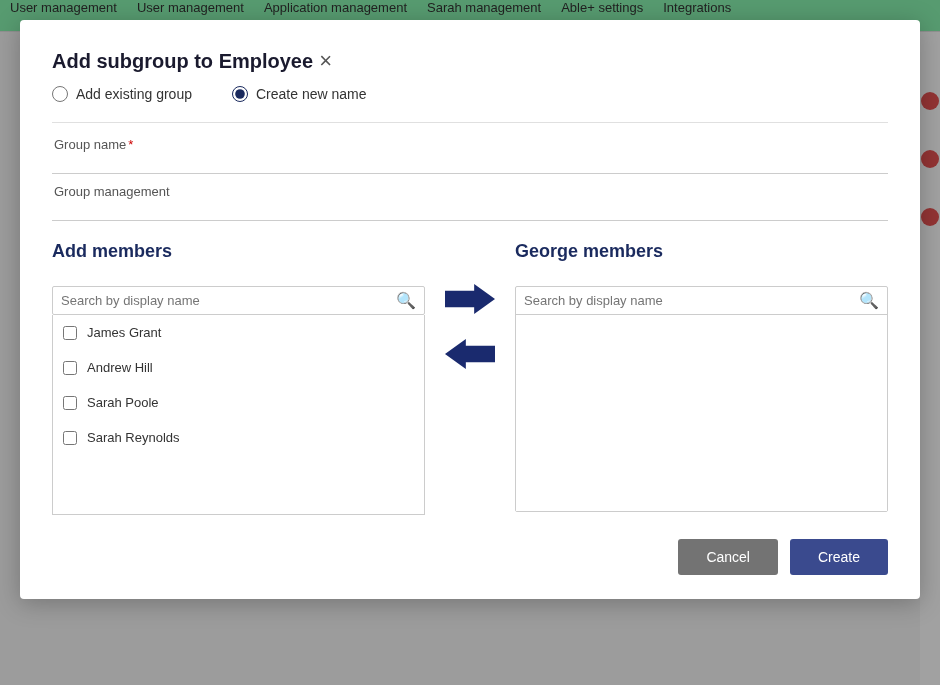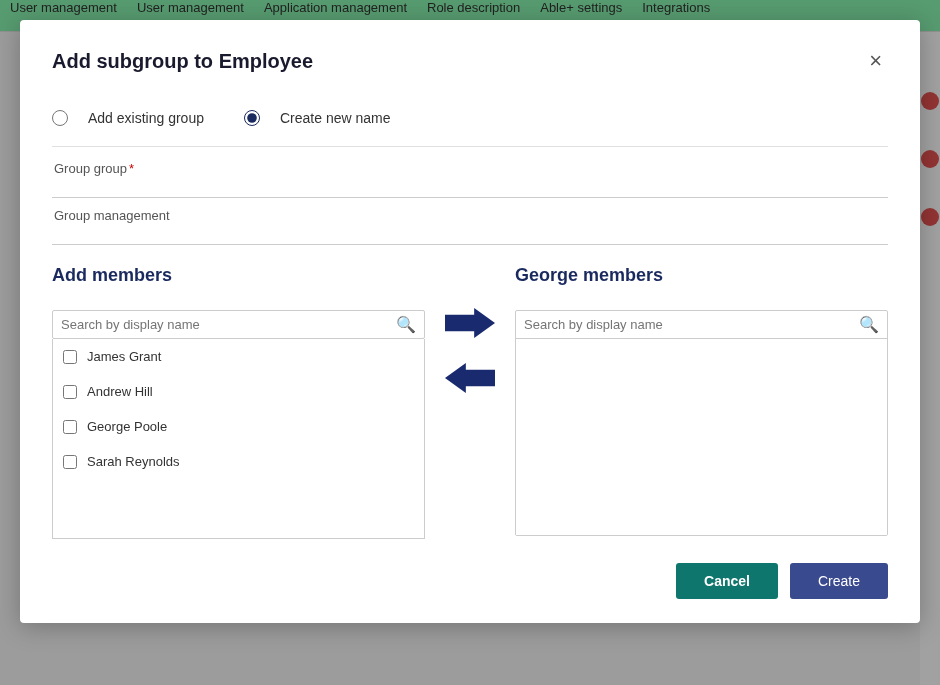--- a/index.html
+++ b/index.html
@@ -48,22 +48,21 @@
       width: 900px;
       max-height: 650px;
       padding: 28px 32px 24px 32px;
       position: relative;
       box-shadow: 0 4px 24px rgba(0,0,0,0.25);
     }
 
     .modal-header {
       display: flex;
       align-items: center;
-      justify-content: space-between;
-      margin-bottom: 36px;
+      margin-bottom: 12px;
     }
     .modal-title {
       font-size: 20px;
       font-weight: 600;
       color: #1a1a2e;
     }
     .close-btn {
       background: none;
       border: none;
       font-size: 22px;
@@ -76,21 +75,21 @@
     
     .radio-row {
       display: flex;
       align-items: center;
       gap: 40px;
       margin-bottom: 20px;
     }
     .radio-option {
       display: flex;
       align-items: center;
-      gap: 20px;
+      gap: 8px;
       cursor: pointer;
       font-size: 14px;
       color: #333;
     }
     .radio-option input[type="radio"] {
       width: 16px;
       height: 16px;
       accent-color: #1a2a5e;
       cursor: pointer;
     }
@@ -238,28 +237,28 @@
     }
 
     
     .modal-footer {
       display: flex;
       justify-content: flex-end;
       gap: 12px;
       margin-top: 24px;
     }
     .btn-cancel {
-      background: #0f766e;
+      background: #737373;
       color: #fff;
       border: none;
       border-radius: 3px;
       padding: 10px 28px;
       font-size: 14px;
       cursor: pointer;
-      font-weight: 700;
+      font-weight: 400;
     }
     .btn-create {
       background: #3a4a8e;
       color: #fff;
       border: none;
       border-radius: 3px;
       padding: 10px 28px;
       font-size: 14px;
       cursor: pointer;
       font-weight: 500;
@@ -297,21 +296,21 @@
       border-radius: 4px;
     }
   </style>
 </head>
 <body>
 
 <div class="top-nav">
   <span class="nav-item">User management</span>
   <span class="nav-item">User management</span>
   <span class="nav-item">Application management</span>
-  <span class="nav-item">Role description</span>
+  <span class="nav-item">Sarah management</span>
   <span class="nav-item">Able+ settings</span>
   <span class="nav-item">Integrations</span>
 </div>
 
 <div class="right-side-content">
   <div class="right-dot" style="background:#e05050;"></div>
   <div class="right-dot" style="background:#e05050;"></div>
   <div class="right-dot" style="background:#e05050;"></div>
 </div>
 
@@ -331,21 +330,21 @@
       <label class="radio-option">
         <input type="radio" name="group-type" checked="" style="">
         <span>Create new name</span>
       </label>
     </div>
 
     <hr class="divider">
 
     <div class="form-field">
       <label>
-        <span>Group group</span><span class="required">*</span>
+        <span>Group name</span><span class="required">*</span>
       </label>
       <input type="text" class="form-input" style="">
     </div>
 
     <div class="form-field">
       <label>Group management</label>
       <input type="text" class="form-input" style="">
     </div>
 
     <div class="members-section">
@@ -360,21 +359,21 @@
           <div class="member-item">
             <input type="checkbox" style="">
             <span>James Grant</span>
           </div>
           <div class="member-item">
             <input type="checkbox" style="">
             <span>Andrew Hill</span>
           </div>
           <div class="member-item">
             <input type="checkbox" style="">
-            <span>George Poole</span>
+            <span>Sarah Poole</span>
           </div>
           <div class="member-item">
             <input type="checkbox" style="">
             <span>Sarah Reynolds</span>
           </div>
         </div>
       </div>
 
       <div class="arrow-controls">
         <button class="arrow-btn" title="Add to group">

